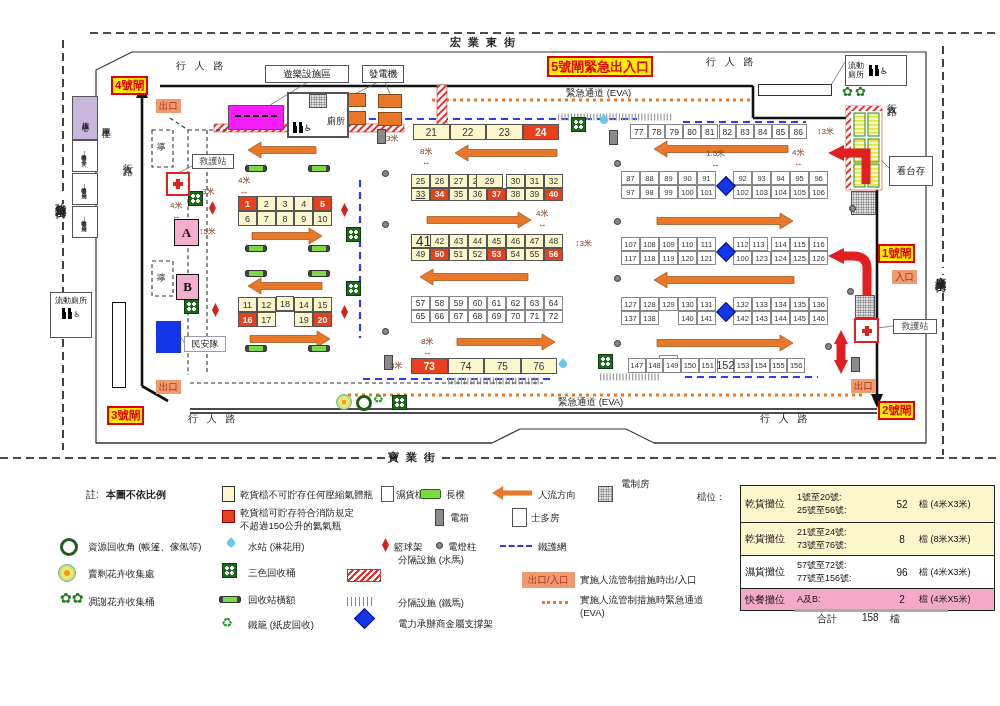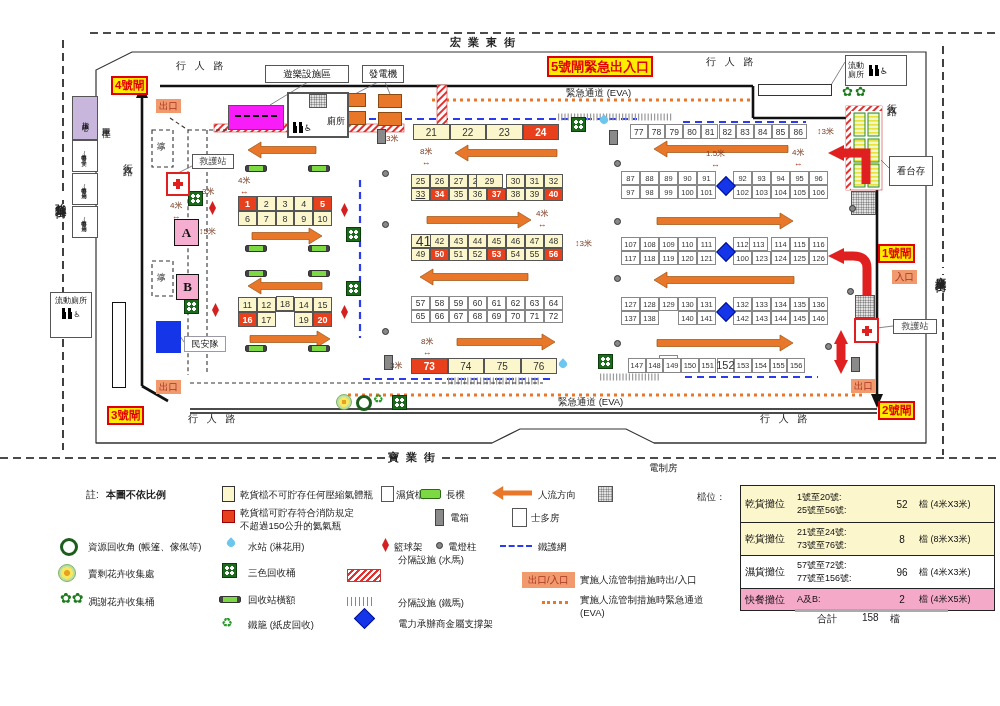--- a/index.html
+++ b/index.html
@@ -536,21 +536,21 @@
   <div class="leg-ic" style="left:221px;top:615px;color:#2a9a2a;font-size:13px;">♻</div>
   <div class="legend-txt" style="left:248px;top:619px;">鐵籠 (紙皮回收)</div>
 
   <div class="leg-ic" style="left:381px;top:486px;width:11px;height:14px;background:#fff;border:1px solid #555;"></div>
   <div class="legend-txt" style="left:396px;top:489px;">濕貨檔</div>
   <div class="leg-ic" style="left:420px;top:489px;width:19px;height:8px;background:#7cd944;border:1px solid #2a6a12;border-radius:2px;"></div>
   <div class="legend-txt" style="left:446px;top:489px;">長櫈</div>
   <div class="leg-ic arrowL" style="left:492px;top:486px;width:40px;height:14px;"></div>
   <div class="legend-txt" style="left:538px;top:489px;">人流方向</div>
   <div class="leg-ic hatchbox" style="left:598px;top:486px;width:13px;height:14px;position:absolute;"></div>
-  <div class="legend-txt" style="left:621px;top:462px;margin-left:28px;">電制房</div>
+  <div class="legend-txt" style="left:621px;top:478px;">電制房</div>
   <div class="legend-txt" style="left:697px;top:491px;">檔位：</div>
 
   <div class="leg-ic ebox" style="left:435px;top:509px;width:7px;height:15px;position:absolute;"></div>
   <div class="legend-txt" style="left:450px;top:512px;">電箱</div>
   <div class="leg-ic" style="left:512px;top:508px;width:13px;height:17px;background:#fff;border:1px solid #555;"></div>
   <div class="legend-txt" style="left:531px;top:512px;">士多房</div>
 
   <div class="leg-ic bball" style="left:382px;top:538px;position:absolute;"></div>
   <div class="legend-txt" style="left:394px;top:541px;">籃球架</div>
   <div class="leg-ic lamp" style="left:436px;top:542px;position:absolute;"></div>

